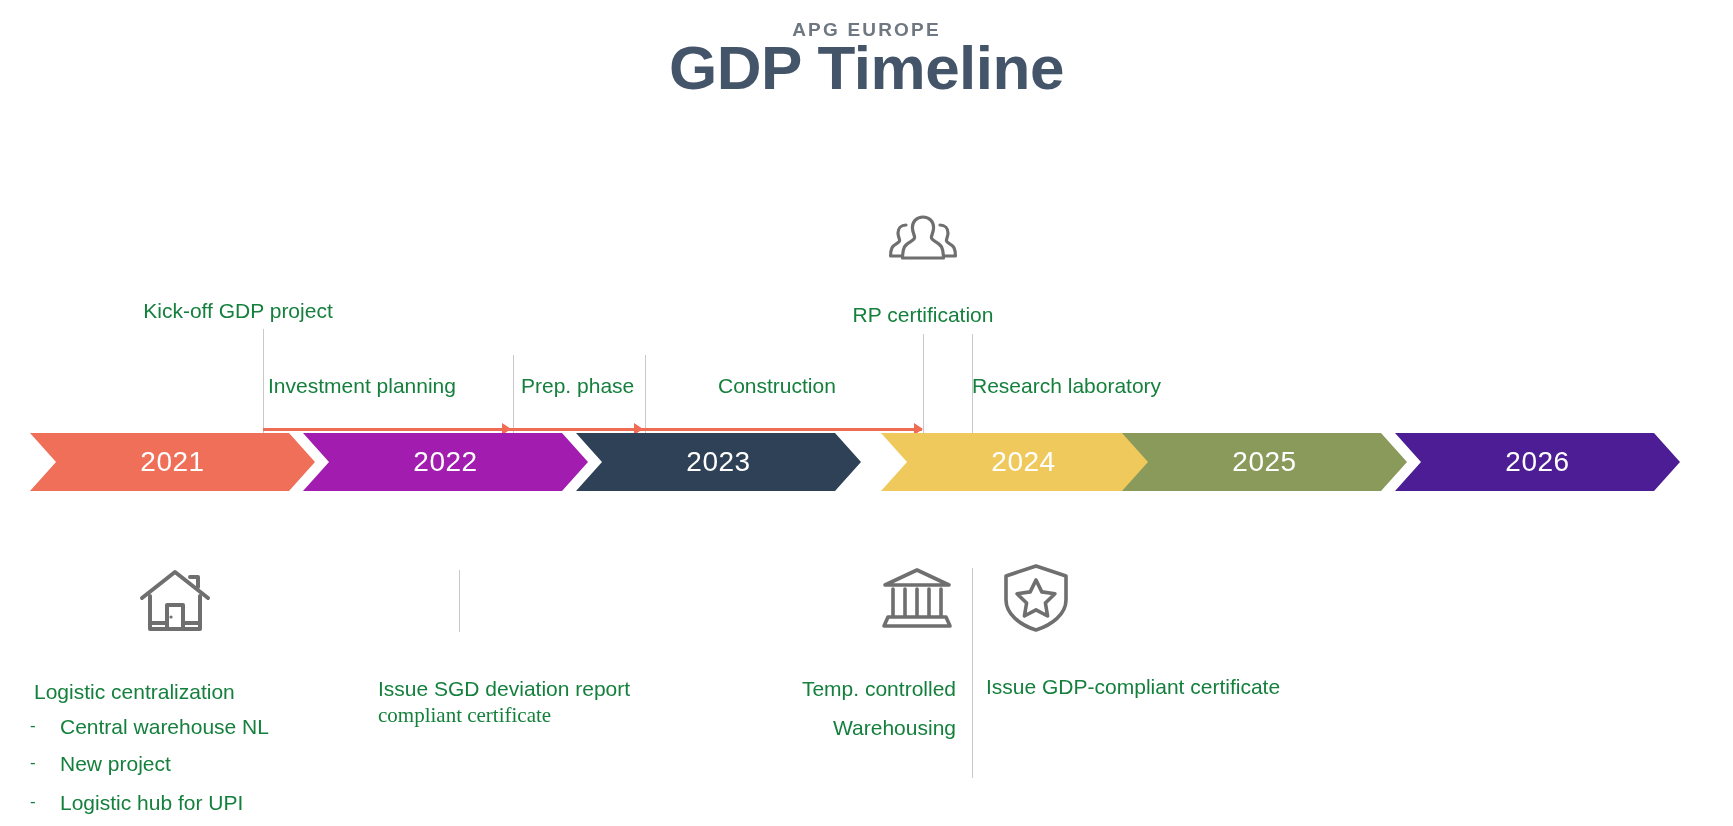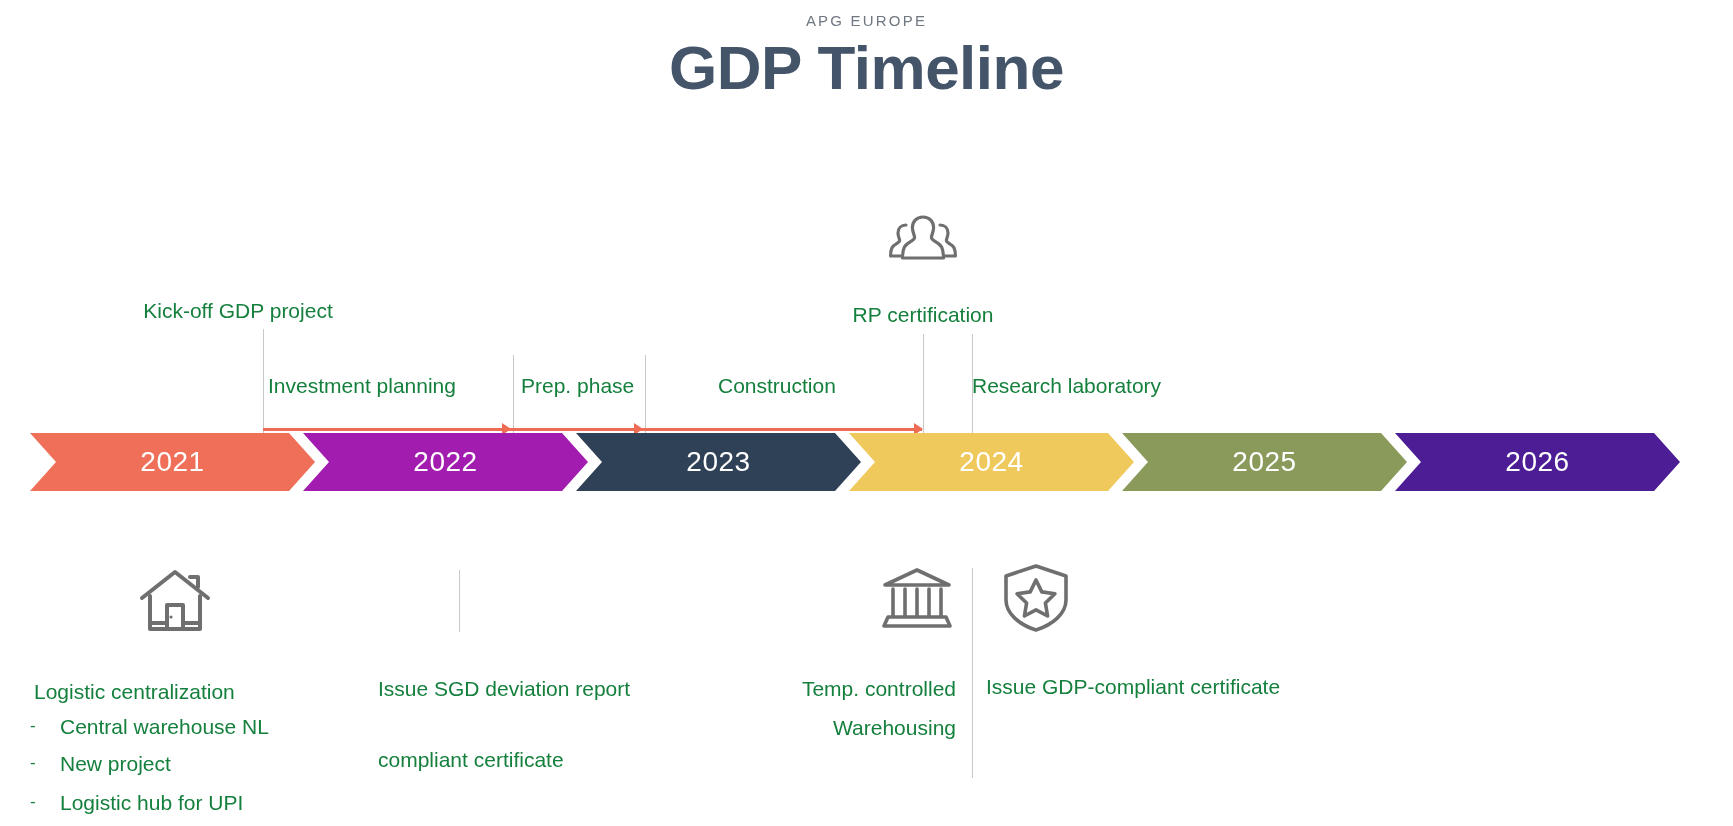--- a/index.html
+++ b/index.html
@@ -6,23 +6,23 @@
   html, body {
     width: 1733px; height: 826px;
     background: #ffffff;
     font-family: "Liberation Sans", sans-serif;
     overflow: hidden;
   }
   #stage { position: relative; width: 1733px; height: 826px; }
 
   
   .kicker {
-    position: absolute; left: 0; top: 12px; width: 1733px;
+    position: absolute; left: 0; top: 19px; width: 1733px;
     text-align: center;
-    font-size: 15px; font-weight: normal; letter-spacing: 2.2px;
+    font-size: 19px; font-weight: bold; letter-spacing: 2.2px;
     color: #6f7780;
   }
   .maintitle {
     position: absolute; left: 0; top: 32px; width: 1733px;
     text-align: center;
     font-size: 62px; font-weight: bold; letter-spacing: -0.5px;
     color: #44556a;
   }
 
   
@@ -94,21 +94,21 @@
 
   <div class="track" style="left:263px; top:428px; width:659px;"></div>
   <div class="tick" style="left:502px; top:423px;"></div>
   <div class="tick" style="left:634px; top:423px;"></div>
   <div class="tick" style="left:914px; top:423px;"></div>
 
   <div class="chevrons">
     <div class="chev first" style="left:0px;    width:285px; background:#ef6f59;">2021</div>
     <div class="chev" style="left:273px;  width:285px; background:#a21caf;">2022</div>
     <div class="chev" style="left:546px;  width:285px; background:#2f4156;">2023</div>
-    <div class="chev" style="left:819px;  width:285px; background:#efc95c;">2024</div>
+    <div class="chev" style="left:851px;  width:285px; background:#efc95c;">2024</div>
     <div class="chev" style="left:1092px; width:285px; background:#8a9a5b;">2025</div>
     <div class="chev" style="left:1365px; width:285px; background:#4c1d95;">2026</div>
   </div>
 
   <div class="icon" style="left:138px; top:567px;">
     <svg width="74" height="68" viewBox="0 0 74 68" fill="none" stroke="#6f6f6f" stroke-width="4" stroke-linecap="round" stroke-linejoin="round">
       <path d="M4 31 37 5l33 26"></path>
       <path d="M12 29v33h50V29"></path>
       <path d="M52 10h8v10"></path>
       <rect x="29" y="38" width="16" height="24"></rect>
@@ -140,20 +140,20 @@
   <div class="lbl" style="left:30px; top:713px; font-size:17px;">-</div>
   <div class="lbl" style="left:60px; top:711px;">Central warehouse NL</div>
 
   <div class="lbl" style="left:30px; top:750px; font-size:17px;">-</div>
   <div class="lbl" style="left:60px; top:748px;">New project</div>
 
   <div class="lbl" style="left:30px; top:789px; font-size:17px;">-</div>
   <div class="lbl" style="left:60px; top:787px;">Logistic hub for UPI</div>
 
   <div class="lbl" style="left:378px; top:673px;">Issue SGD deviation report</div>
-  <div class="lbl" style="left:378px; top:744px;">compliant certificate</div>
+  <div class="lbl" style="left:378px; top:700px;font-family:Liberation Serif, serif;">compliant certificate</div>
 
   <div class="lbl r" style="left:620px; top:673px; width:336px;">Temp. controlled</div>
   <div class="lbl r" style="left:620px; top:712px; width:336px;">Warehousing</div>
 
   <div class="lbl" style="left:986px; top:671px;">Issue GDP-compliant certificate</div>
 
 </div>
 
 </body></html>

